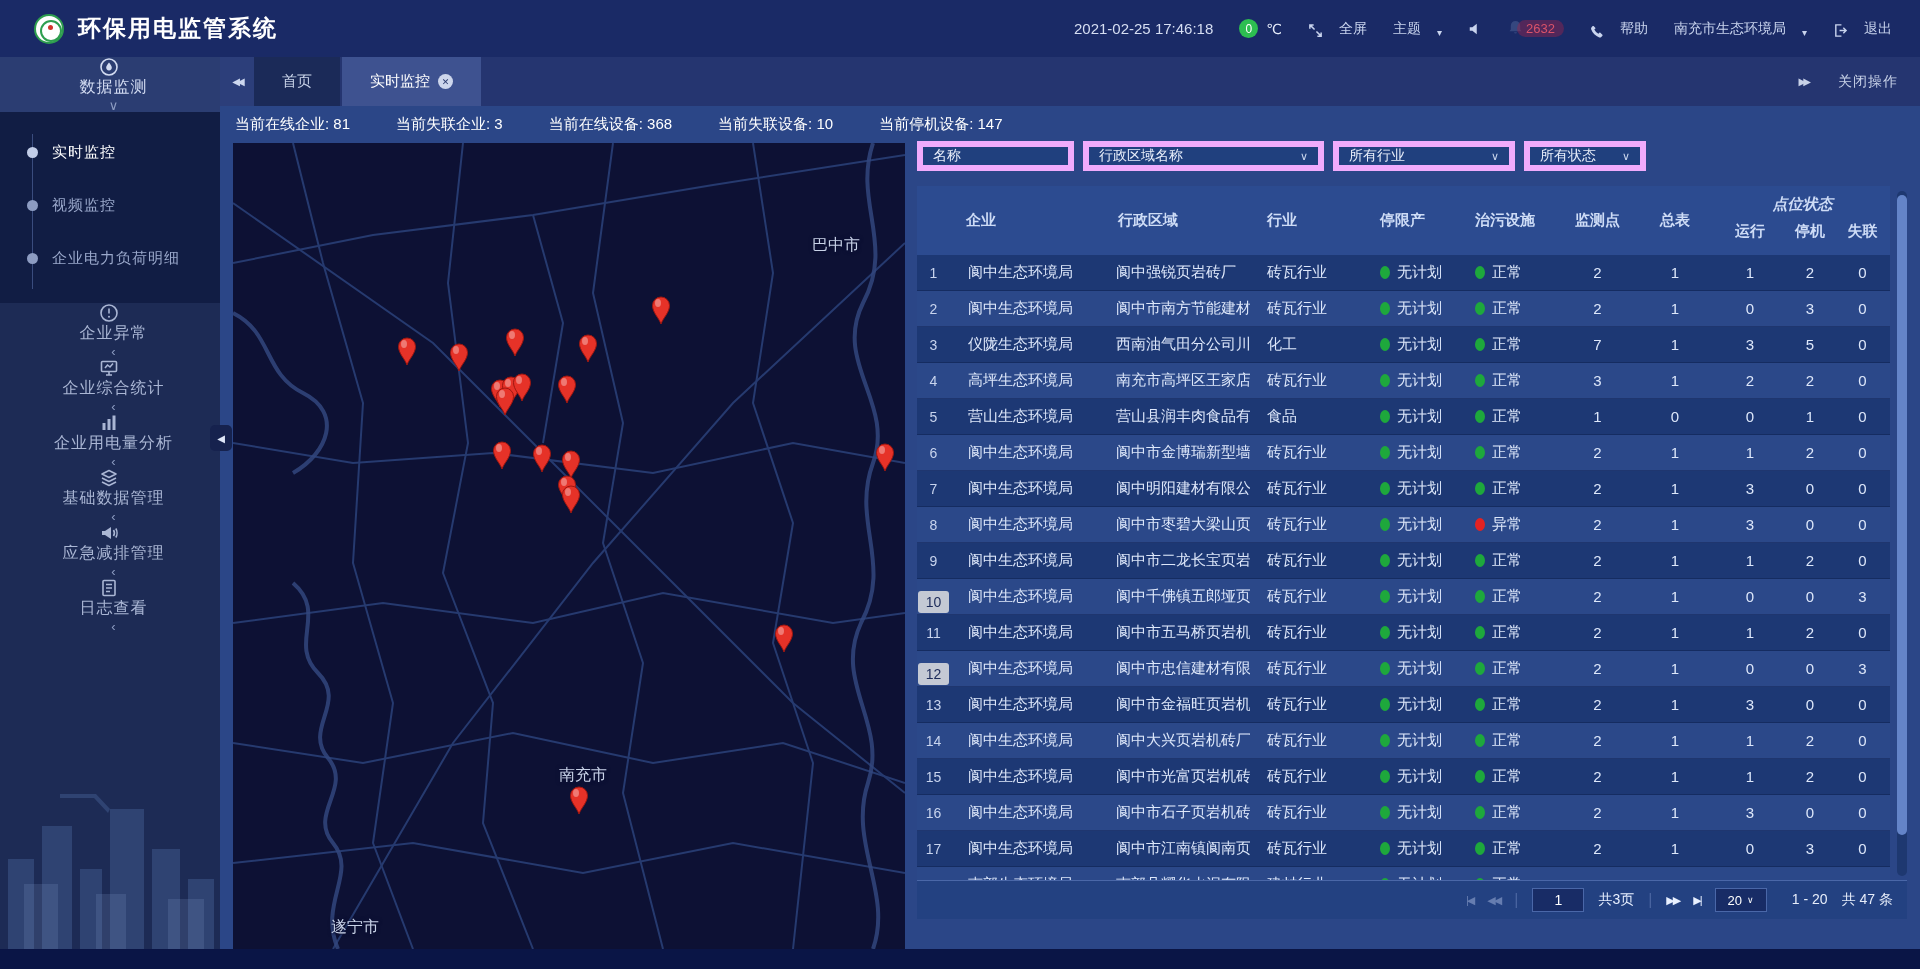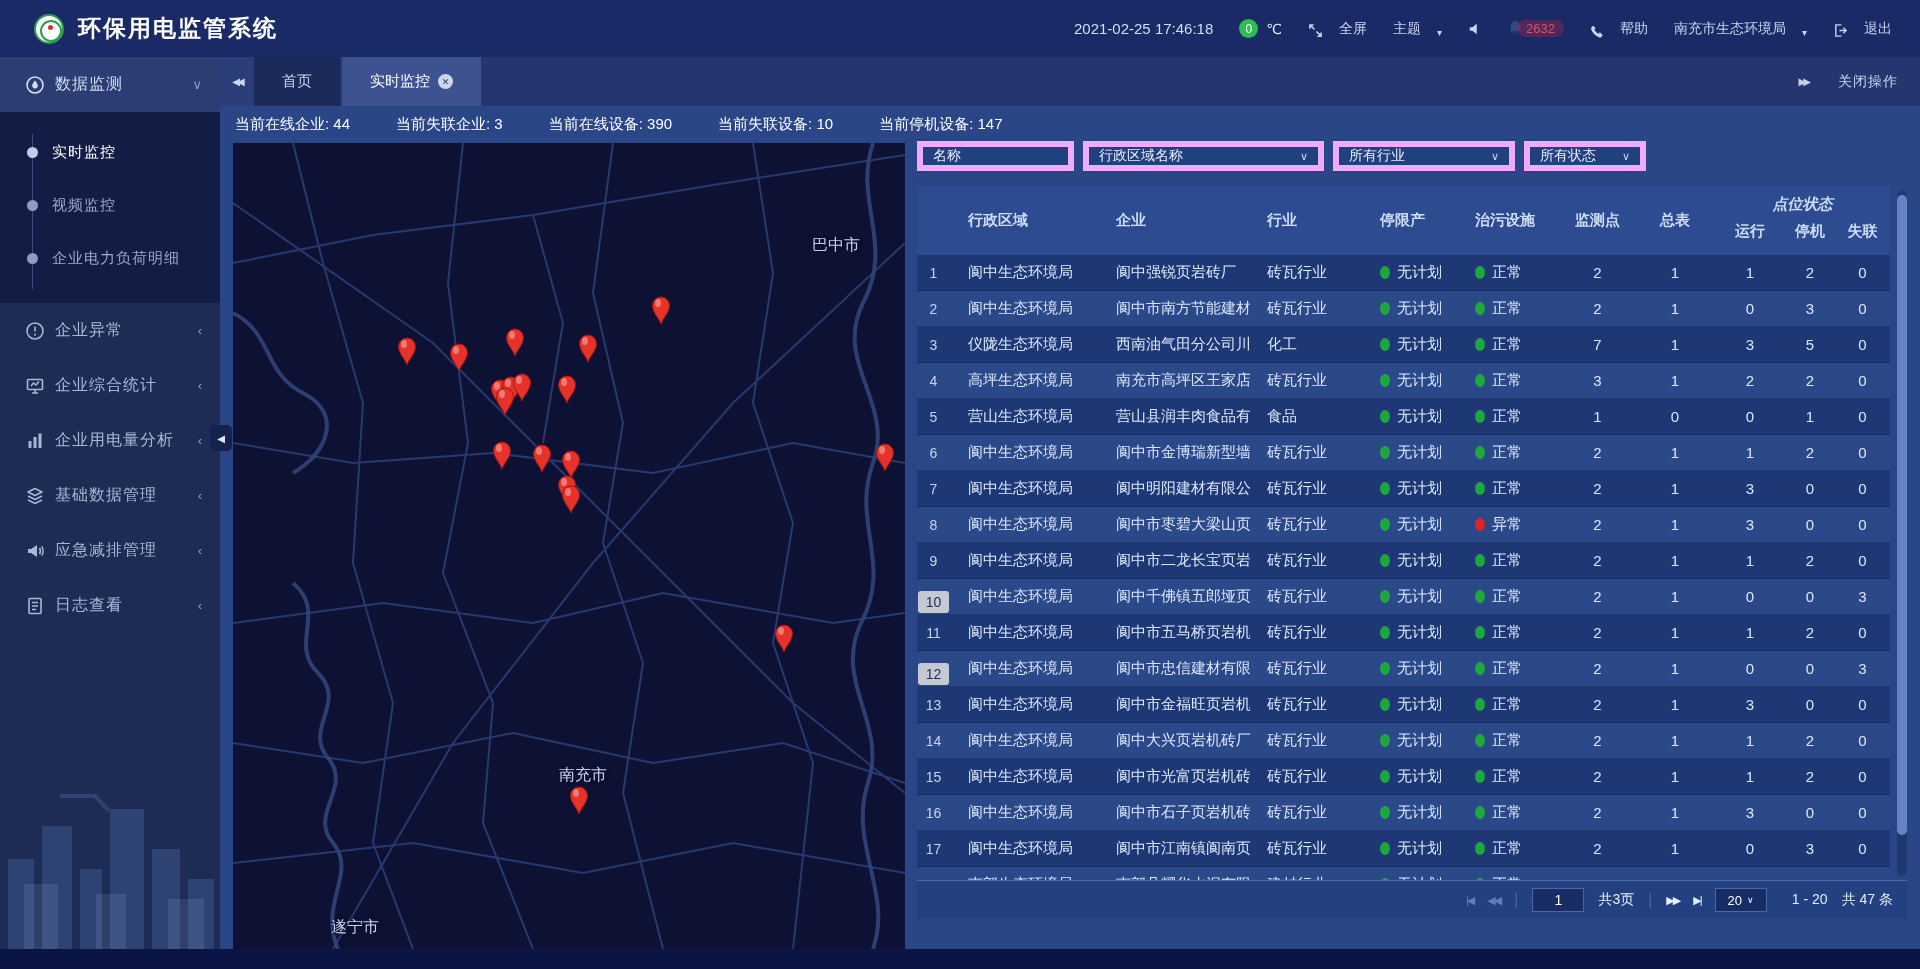--- a/index.html
+++ b/index.html
@@ -29,21 +29,21 @@
   .hbtn svg { display:block; }
   .caret { font-size:10px; }
   .notif { display:flex; align-items:center; }
   .notif-badge { margin-left:-6px; background:rgba(150,35,75,0.45); color:#d9536a;
     font-size:13px; padding:1px 9px; border-radius:9px; }
 
   
   .sidebar { position:absolute; left:0; top:57px; width:220px; height:892px;
     background:#1d2b55; z-index:20; overflow:hidden; }
   .side-group { height:55px; display:flex; align-items:center; padding:0 18px 0 25px;
-    color:#aab6d4; font-size:16px; cursor:pointer; }
+    color:#aab6d4; font-size:16px; cursor:pointer;flex-direction:column; }
   .side-group.active { background:#2b3d72; color:#d3dcf2; }
   .side-group .gicon { width:20px; height:20px; margin-right:10px; flex:0 0 auto; }
   .side-group .gicon svg { display:block; }
   .side-group .glabel { flex:1; letter-spacing:1px; white-space:nowrap; }
   .side-group .gchev { font-size:13px; color:#8d9cc2; }
   .submenu { background:#111d44; position:relative; padding:14px 0 18px 0; }
   .submenu .vline { position:absolute; left:32px; top:22px; bottom:14px; width:1px; background:#3a4c7e; }
   .subitem { position:relative; height:53px; display:flex; align-items:center;
     padding-left:52px; font-size:15px; color:#9aa8cb; cursor:pointer; letter-spacing:1px; white-space:nowrap; }
   .subitem .dot { position:absolute; left:27px; width:11px; height:11px; border-radius:50%;
@@ -337,23 +337,23 @@
         </div>
       </div>
     <div class="tabbar-right">
       <span class="fwd">▶▶</span>
       <span class="closeops">关闭操作</span>
     </div>
   </div>
 
   <div class="main">
     <div class="statusbar" id="statusbar">
-        <span class="sitem">当前在线企业: 44</span>
+        <span class="sitem">当前在线企业: 81</span>
         <span class="sitem">当前失联企业: 3</span>
-        <span class="sitem">当前在线设备: 390</span>
+        <span class="sitem">当前在线设备: 368</span>
         <span class="sitem">当前失联设备: 10</span>
         <span class="sitem">当前停机设备: 147</span>
       </div>
 
     <div class="map-panel">
       <svg class="roads" width="672" height="806" viewBox="0 0 672 806">
         <rect width="672" height="806" fill="#0d1134"></rect>
         <g fill="none" stroke="#263a6f" stroke-width="2">
           <path d="M0 120 L140 92 L300 72 L480 42 L672 12"></path>
           <path d="M60 0 L90 120 L130 260 L120 420 L160 560 L140 700 L180 806"></path>
@@ -504,22 +504,22 @@
         </div>
         <div class="fbox f-status">
           <span>所有状态</span>
             <span class="fchev">∨</span>
         </div>
       </div>
 
       <div class="table-wrap">
         <div class="thead tgrid">
           <div class="th"></div>
+          <div class="th pl16">企业</div>
           <div class="th pl18">行政区域</div>
-          <div class="th pl16">企业</div>
           <div class="th pl17">行业</div>
           <div class="th pl10">停限产</div>
           <div class="th pl10">治污设施</div>
           <div class="th cent">监测点</div>
           <div class="th cent">总表</div>
           <div class="th sub">运行</div>
           <div class="th sub">停机</div>
           <div class="th sub">失联</div>
           <div class="group-th">点位状态</div>
         </div>

